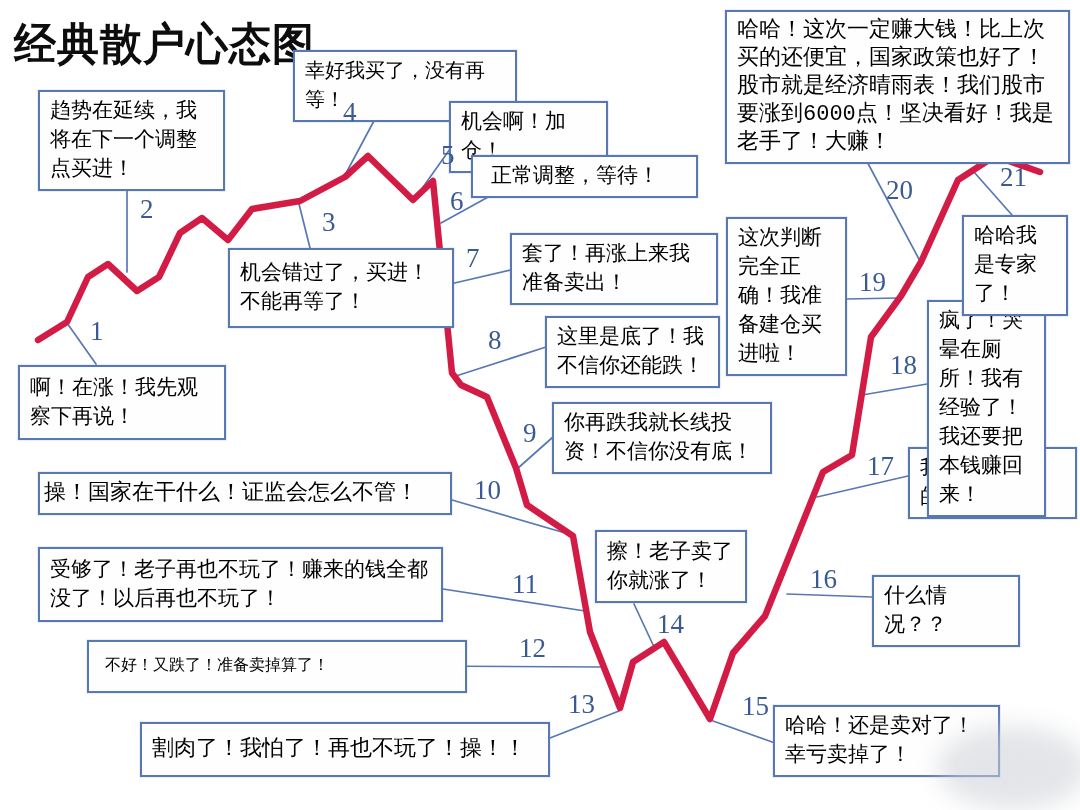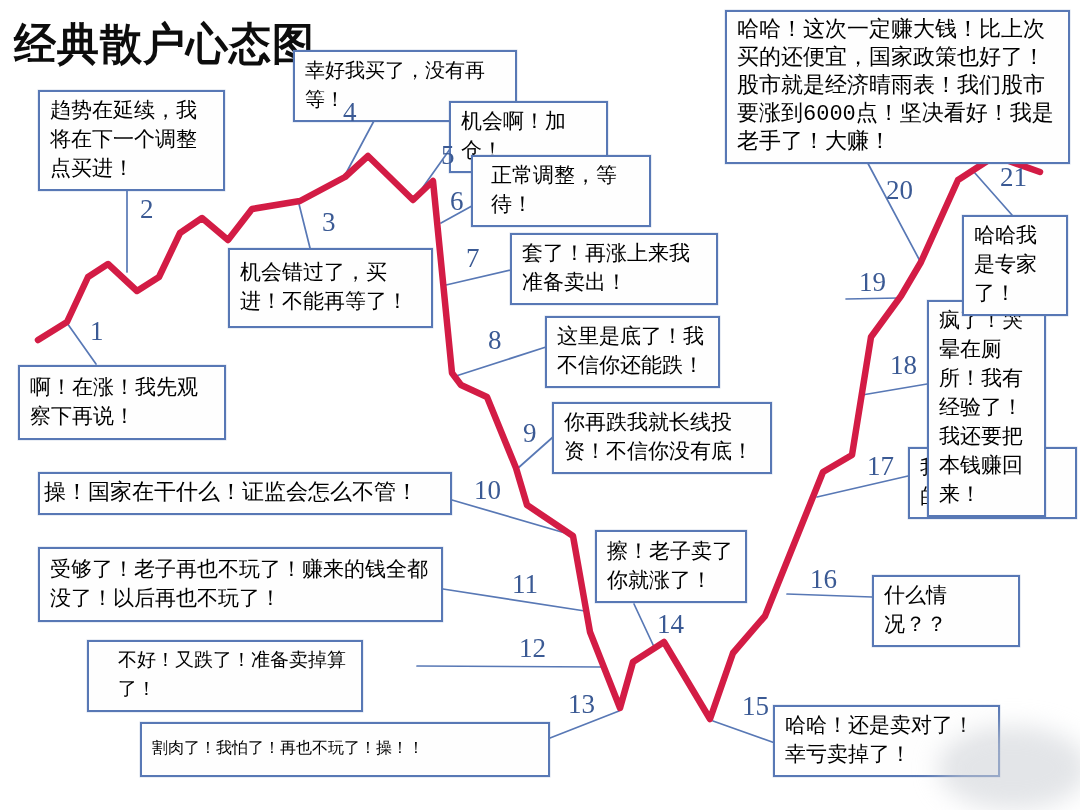--- a/index.html
+++ b/index.html
@@ -71,67 +71,70 @@
   </svg>
 
   <div class="page-title">经典散户心态图</div>
 
   <div class="note" style="left:18px;top:365px;width:208px;min-height:75px">
       <span>啊！在涨！我先观察下再说！</span>
     </div>
   <div class="note" style="left:38px;top:90px;width:187px;min-height:92px">
       <span>趋势在延续，我将在下一个调整点买进！</span>
     </div>
-  <div class="note" style="left:228px;top:248px;width:205px;min-height:80px">
+  <div class="note" style="left:228px;top:248px;width:226px;min-height:80px">
       <span>机会错过了，买进！不能再等了！</span>
     </div>
   <div class="note" style="left:293px;top:50px;width:224px;min-height:38px;font-size:20px">
       <span>幸好我买了，没有再等！</span>
     </div>
   <div class="note" style="left:449px;top:101px;width:159px;min-height:42px">
       <span>机会啊！加仓！</span>
     </div>
-  <div class="note" style="left:471px;top:155px;width:180px;min-height:40px;padding-left:18px">
+  <div class="note" style="left:471px;top:155px;width:227px;min-height:40px;padding-left:18px">
       <span>正常调整，等待！</span>
     </div>
   <div class="note" style="left:510px;top:233px;width:208px;min-height:62px">
       <span>套了！再涨上来我准备卖出！</span>
     </div>
   <div class="note" style="left:545px;top:316px;width:175px;min-height:66px">
       <span>这里是底了！我不信你还能跌！</span>
     </div>
   <div class="note" style="left:552px;top:402px;width:220px;min-height:71px">
       <span>你再跌我就长线投资！不信你没有底！</span>
     </div>
   <div class="note" style="left:38px;top:472px;width:414px;min-height:43px;padding-left:4px;font-size:22px">
       <span>操！国家在干什么！证监会怎么不管！</span>
     </div>
   <div class="note" style="left:38px;top:547px;width:405px;min-height:75px">
       <span>受够了！老子再也不玩了！赚来的钱全都没了！以后再也不玩了！</span>
     </div>
-  <div class="note" style="left:87px;top:640px;width:276px;min-height:53px;padding-left:29px;font-size:19px">
+  <div class="note" style="left:87px;top:640px;width:380px;min-height:53px;padding-left:16px;font-size:16px">
       <span>不好！又跌了！准备卖掉算了！</span>
     </div>
-  <div class="note" style="left:140px;top:722px;width:410px;min-height:55px;font-size:16px">
+  <div class="note" style="left:140px;top:722px;width:410px;min-height:55px;font-size:22px">
       <span>割肉了！我怕了！再也不玩了！操！！</span>
     </div>
   <div class="note" style="left:595px;top:530px;width:152px;min-height:73px">
       <span>擦！老子卖了你就涨了！</span>
     </div>
   <div class="note" style="left:773px;top:705px;width:227px;min-height:72px">
       <span>哈哈！还是卖对了！幸亏卖掉了！</span>
     </div>
   <div class="note" style="left:872px;top:575px;width:148px;min-height:51px">
       <span>什么情况？？</span>
     </div>
   <div class="note" style="left:908px;top:447px;width:169px;min-height:66px">
       <span>我说要做长线的这下糟糕！</span>
     </div>
   <div class="note" style="left:927px;top:300px;width:119px;min-height:140px">
       <span>疯了！哭晕在厕所！我有经验了！我还要把本钱赚回来！</span>
+    </div>
+  <div class="note" style="left:726px;top:217px;width:121px;min-height:133px">
+      <span>这次判断完全正确！我准备建仓买进啦！</span>
     </div>
   <div class="note" style="left:725px;top:10px;width:345px;min-height:145px;font-size:22px;line-height:28px">
       <span>哈哈！这次一定赚大钱！比上次买的还便宜，国家政策也好了！股市就是经济晴雨表！我们股市要涨到6000点！坚决看好！我是老手了！大赚！</span>
     </div>
   <div class="note" style="left:962px;top:215px;width:106px;min-height:68px">
       <span>哈哈我是专家了！</span>
     </div>
 
   <span class="num" style="left:90px;top:318px">1</span>
   <span class="num" style="left:140px;top:196px">2</span>

